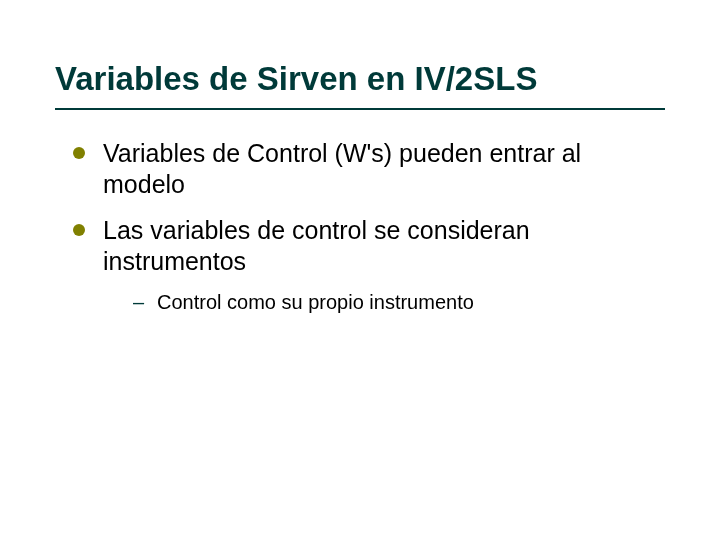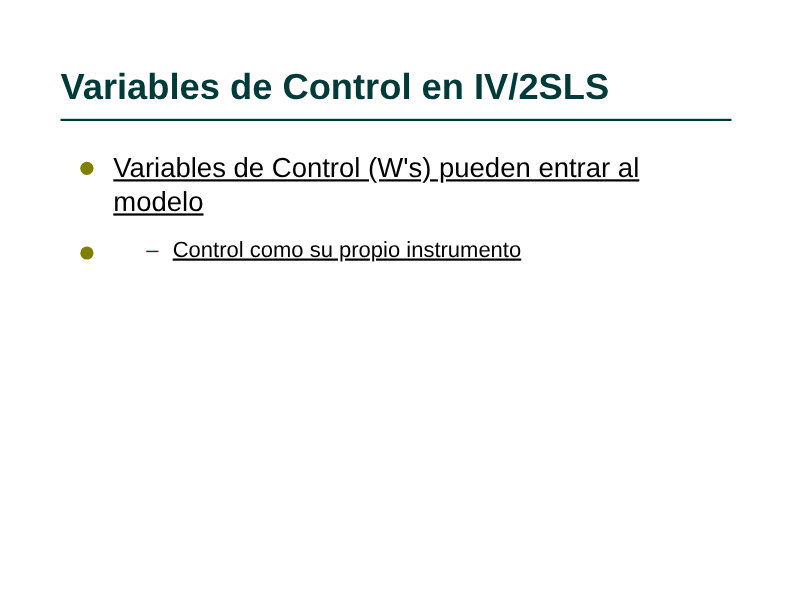--- a/index.html
+++ b/index.html
@@ -23,21 +23,20 @@
     font-weight: bold;
     color: #003a39;
     border-bottom: 2px solid #003a39;
     padding-bottom: 10px;
     margin-bottom: 28px;
   }
   ul.level1 {
     list-style: none;
     margin: 0 0 0 10px;
     padding: 0;
-    text-decoration: underline;
   }
   ul.level1 > li {
     position: relative;
     padding-left: 38px;
     font-size: 25px;
     line-height: 1.25;
     margin-bottom: 14px;
   }
   ul.level1 > li::before {
     content: "";
@@ -84,31 +83,32 @@
     top: -0.75em;
     left: 0.06em;
     font-size: 0.9em;
     line-height: 0;
   }
 </style>
 </head>
 <body>
 
 <div class="slide">
-  <div class="title">Variables de Control en IV/2SLS</div>
+  <div class="title">Variables de Sirven en IV/2SLS</div>
 
   <ul class="level1">
 
     <li>
       <span>Variables de Control (W's) pueden entrar al modelo</span>
       <ul class="level2">
       </ul>
     </li>
 
     <li>
+      <span>Las variables de control se consideran instrumentos</span>
       <ul class="level2">
         <li>
           <span>Control como su propio instrumento</span>
         </li>
       </ul>
     </li>
 
   </ul>
 </div>
 

